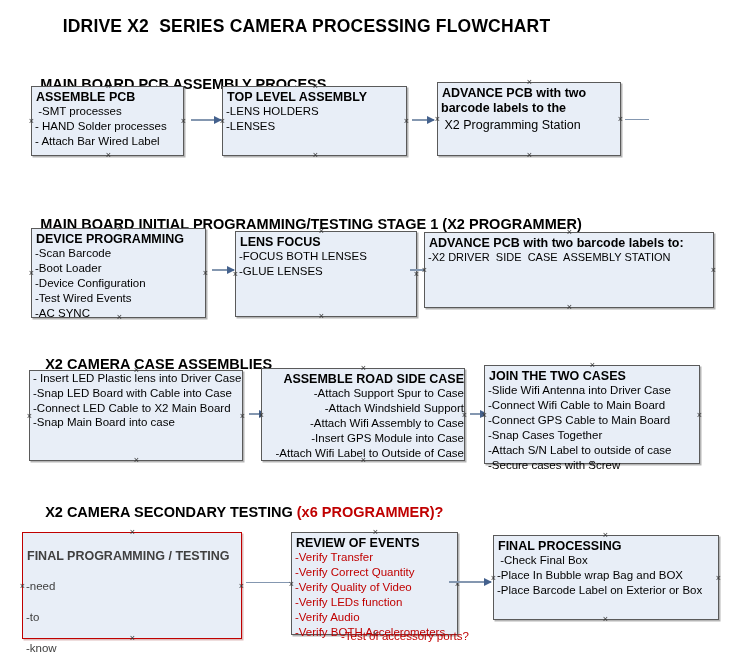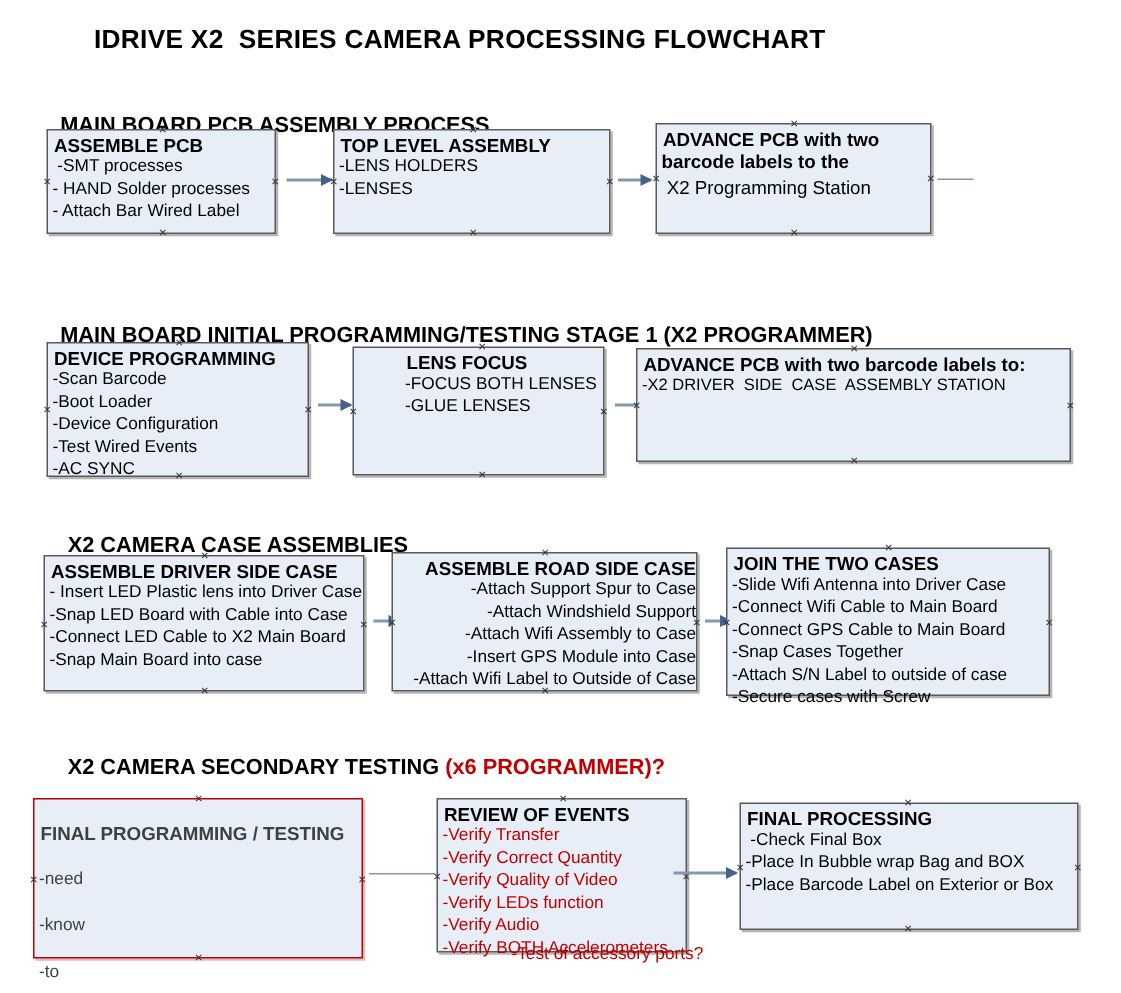--- a/index.html
+++ b/index.html
@@ -177,21 +177,21 @@
     <span class="xh" style="left:84px; top:-4px;"></span>
     <span class="xh" style="left:84px; bottom:-4px;"></span>
     <span class="xh" style="left:-4px; top:41px;"></span>
     <span class="xh" style="right:-4px; top:41px;"></span>
   </div>
 
   <div class="conn" style="left:212px; top:269px; width:22px;">
     <span class="head"></span>
   </div>
 
-  <div class="node" style="left:235px; top:231px; width:168px; height:86px;padding-left:31px;">
+  <div class="node" style="left:235px; top:231px; width:182px; height:86px;">
     <div class="ttl">LENS FOCUS</div>
     <div class="body">
       <div class="line">-FOCUS BOTH LENSES</div>
       <div class="line">-GLUE LENSES</div>
     </div>
     <span class="xh" style="left:82px; top:-4px;"></span>
     <span class="xh" style="left:82px; bottom:-4px;"></span>
     <span class="xh" style="left:-4px; top:39px;"></span>
     <span class="xh" style="right:-4px; top:39px;"></span>
   </div>
@@ -209,21 +209,20 @@
     <span class="xh" style="left:141px; bottom:-4px;"></span>
     <span class="xh" style="left:-4px; top:34px;"></span>
     <span class="xh" style="right:-4px; top:34px;"></span>
   </div>
 
   <div class="section-title" style="left:29px; top:340px;">
     <span>X2 CAMERA CASE ASSEMBLIES</span>
   </div>
 
   <div class="node" style="left:29px; top:370px; width:214px; height:91px;">
-    <div class="ttl">ASSEMBLE DRIVER SIDE CASE</div>
     <div class="body">
       <div class="line">- Insert LED Plastic lens into Driver Case</div>
       <div class="line">-Snap LED Board with Cable into Case</div>
       <div class="line">-Connect LED Cable to X2 Main Board</div>
       <div class="line">-Snap Main Board into case</div>
     </div>
     <span class="xh" style="left:103px; top:-4px;"></span>
     <span class="xh" style="left:103px; bottom:-4px;"></span>
     <span class="xh" style="left:-4px; top:42px;"></span>
     <span class="xh" style="right:-4px; top:42px;"></span>
@@ -269,22 +268,22 @@
   </div>
 
   <div class="section-title" style="left:29px; top:488px;">
     <span>X2 CAMERA SECONDARY TESTING </span><span class="red">(x6 PROGRAMMER)?</span>
   </div>
 
   <div class="node red" style="left:22px; top:532px; width:220px; height:107px;">
     <div class="ttl">FINAL PROGRAMMING / TESTING</div>
     <div class="body">
       <div class="line">-need</div>
+      <div class="line">-to</div>
       <div class="line">-know</div>
-      <div class="line">-to</div>
       <div class="line">-what</div>
       <div class="line">-goes</div>
       <div class="line">-here</div>
     </div>
     <span class="xh" style="left:106px; top:-4px;"></span>
     <span class="xh" style="left:106px; bottom:-4px;"></span>
     <span class="xh" style="left:-4px; top:50px;"></span>
     <span class="xh" style="right:-4px; top:50px;"></span>
   </div>
 

